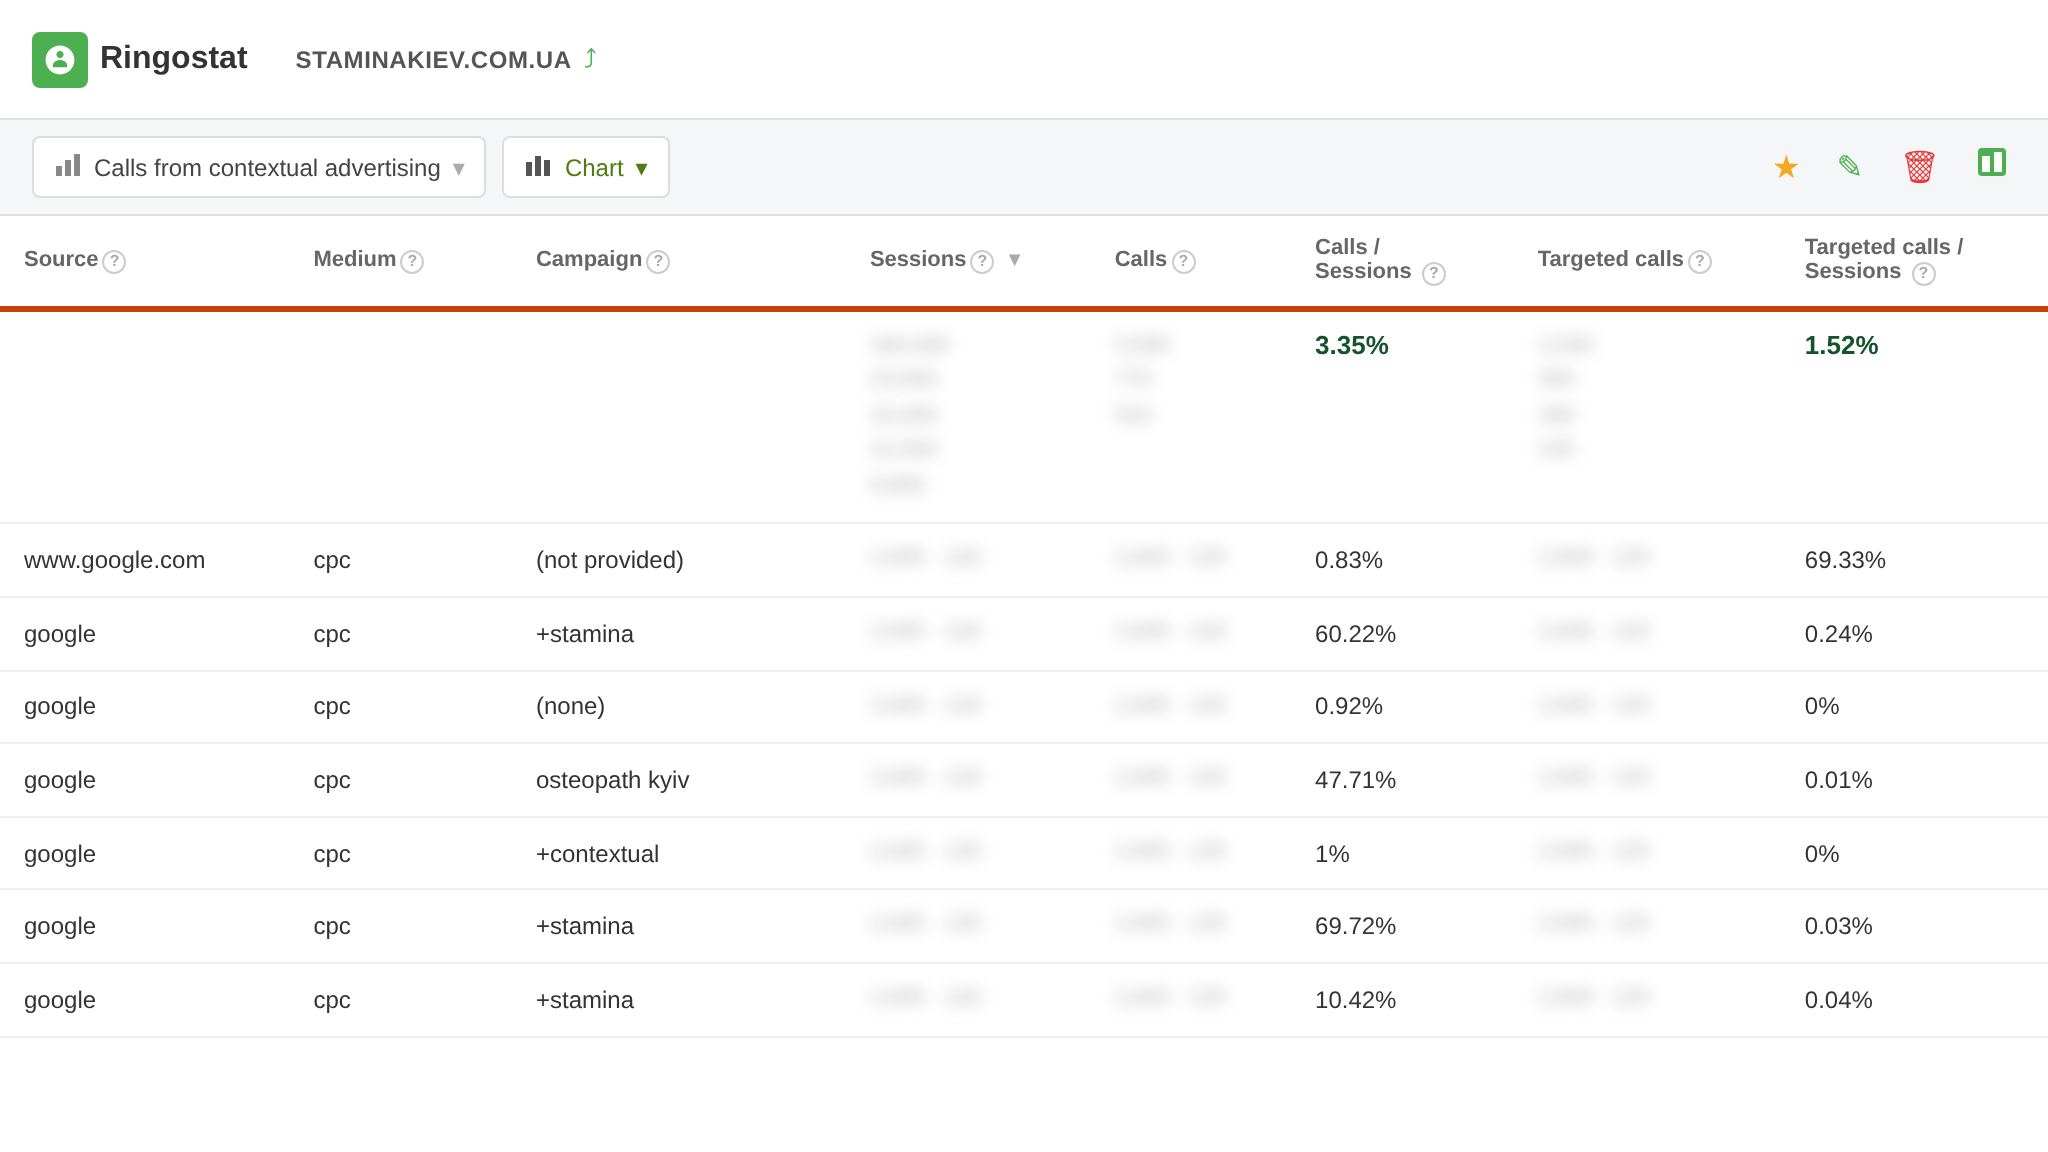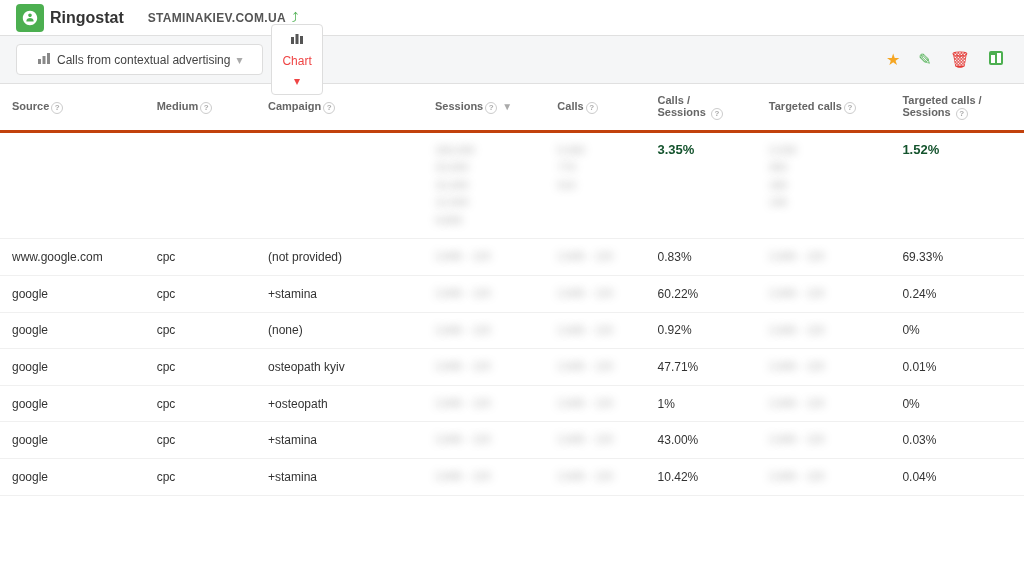--- a/index.html
+++ b/index.html
@@ -1,45 +1,45 @@
 <!DOCTYPE html>
 <html><head>
   <meta charset="utf-8">
   <style>
     * { box-sizing: border-box; margin: 0; padding: 0; }
     body { font-family: 'Segoe UI', Arial, sans-serif; font-size: 13px; background: #fff; color: #333; }
 
     
     .header {
-      display: flex; align-items: center; padding: 0 16px; height: 36px;
+      display: flex; align-items: center; padding: 0 16px; height: 60px;
       border-bottom: 1px solid #e0e0e0; background: #fff;
     }
     .logo { display: flex; align-items: center; gap: 6px; font-weight: 700; font-size: 16px; color: #333; margin-right: 24px; }
     .logo-icon { width: 28px; height: 28px; background: #4caf50; border-radius: 4px; display: flex; align-items: center; justify-content: center; }
     .logo-icon svg { width: 18px; height: 18px; fill: white; }
     .domain { font-size: 12px; color: #555; font-weight: 700; letter-spacing: 0.3px; }
     .domain-link-icon { color: #4caf50; margin-left: 6px; font-size: 13px; cursor: pointer; }
 
     
     .toolbar {
       display: flex; align-items: center; padding: 0 16px; height: 48px;
       background: #f5f6f7; border-bottom: 1px solid #e0e0e0;
     }
     .toolbar-left { display: flex; align-items: center; gap: 8px; flex: 1; }
     .report-selector {
       display: flex; align-items: center; gap: 6px; background: #fff;
-      border: 1px solid #ddd; border-radius: 4px; padding: 6px 20px;
+      border: 1px solid #ddd; border-radius: 4px; padding: 6px 10px;
       cursor: pointer; font-size: 12px; color: #444; min-width: 200px;
     }
     .report-selector .selector-icon { color: #888; font-size: 14px; }
     .report-selector .selector-arrow { margin-left: auto; color: #aaa; }
     .chart-selector {
       display: flex; align-items: center; gap: 6px; background: #fff;
       border: 1px solid #ddd; border-radius: 4px; padding: 6px 10px;
-      cursor: pointer; font-size: 12px; color: #ef4444; flex-direction: column;
+      cursor: pointer; font-size: 12px; color: #4d7c0f;
     }
     .toolbar-actions { display: flex; align-items: center; gap: 10px; }
     .action-btn { background: none; border: none; cursor: pointer; font-size: 16px; padding: 4px; }
     .action-star { color: #f5a623; }
     .action-edit { color: #4caf50; }
     .action-delete { color: #e53935; }
     .action-export { color: #4caf50; }
 
     
     .table-container { overflow-x: auto; }
@@ -218,34 +218,34 @@
           <td>osteopath kyiv</td>
           <td><span class="blurred">2,845 · 120</span></td>
           <td><span class="blurred">2,845 · 120</span></td>
           <td>47.71%</td>
           <td><span class="blurred">2,845 · 120</span></td>
           <td>0.01%</td>
         </tr>
         <tr>
           <td>google</td>
           <td>cpc</td>
-          <td>+osteopath</td>
+          <td>+contextual</td>
           <td><span class="blurred">2,845 · 120</span></td>
           <td><span class="blurred">2,845 · 120</span></td>
           <td>1%</td>
           <td><span class="blurred">2,845 · 120</span></td>
           <td>0%</td>
         </tr>
         <tr>
           <td>google</td>
           <td>cpc</td>
           <td>+stamina</td>
           <td><span class="blurred">2,845 · 120</span></td>
           <td><span class="blurred">2,845 · 120</span></td>
-          <td>43.00%</td>
+          <td>69.72%</td>
           <td><span class="blurred">2,845 · 120</span></td>
           <td>0.03%</td>
         </tr>
         <tr>
           <td>google</td>
           <td>cpc</td>
           <td>+stamina</td>
           <td><span class="blurred">2,845 · 120</span></td>
           <td><span class="blurred">2,845 · 120</span></td>
           <td>10.42%</td>

